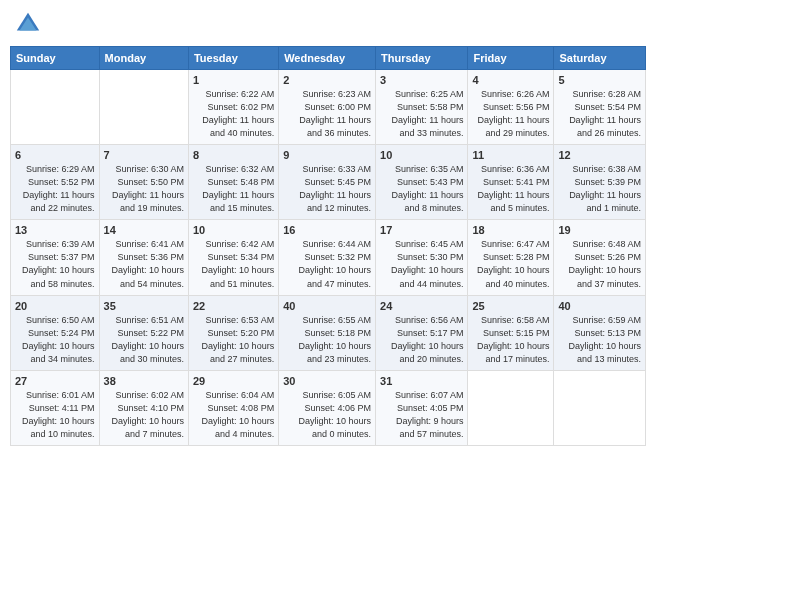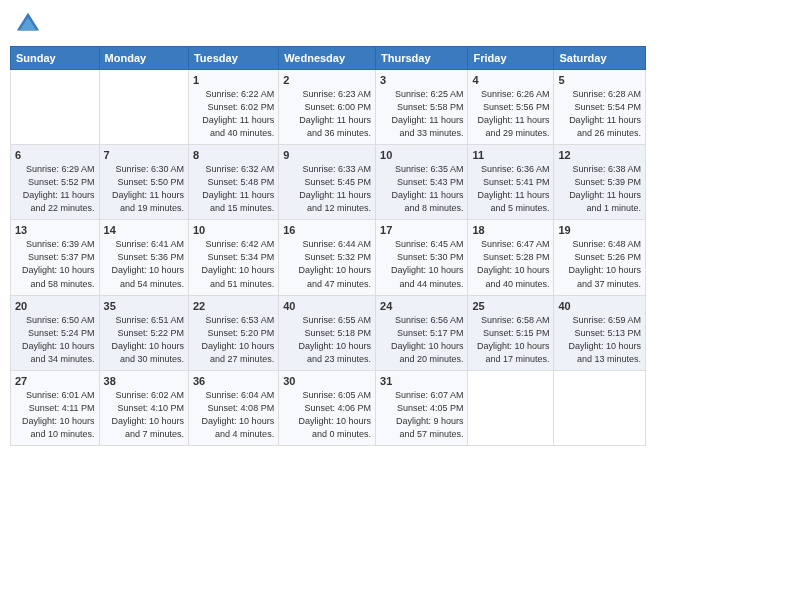--- a/index.html
+++ b/index.html
@@ -254,21 +254,21 @@
         <tr>
           <td>
             <span class="day-num">27</span>
             <div class="day-info">Sunrise: 6:01 AM<br>Sunset: 4:11 PM<br>Daylight: 10 hours and 10 minutes.</div>
           </td>
           <td>
             <span class="day-num">38</span>
             <div class="day-info">Sunrise: 6:02 AM<br>Sunset: 4:10 PM<br>Daylight: 10 hours and 7 minutes.</div>
           </td>
           <td>
-            <span class="day-num">36</span>
+            <span class="day-num">29</span>
             <div class="day-info">Sunrise: 6:04 AM<br>Sunset: 4:08 PM<br>Daylight: 10 hours and 4 minutes.</div>
           </td>
           <td>
             <span class="day-num">30</span>
             <div class="day-info">Sunrise: 6:05 AM<br>Sunset: 4:06 PM<br>Daylight: 10 hours and 0 minutes.</div>
           </td>
           <td>
             <span class="day-num">31</span>
             <div class="day-info">Sunrise: 6:07 AM<br>Sunset: 4:05 PM<br>Daylight: 9 hours and 57 minutes.</div>
           </td>

